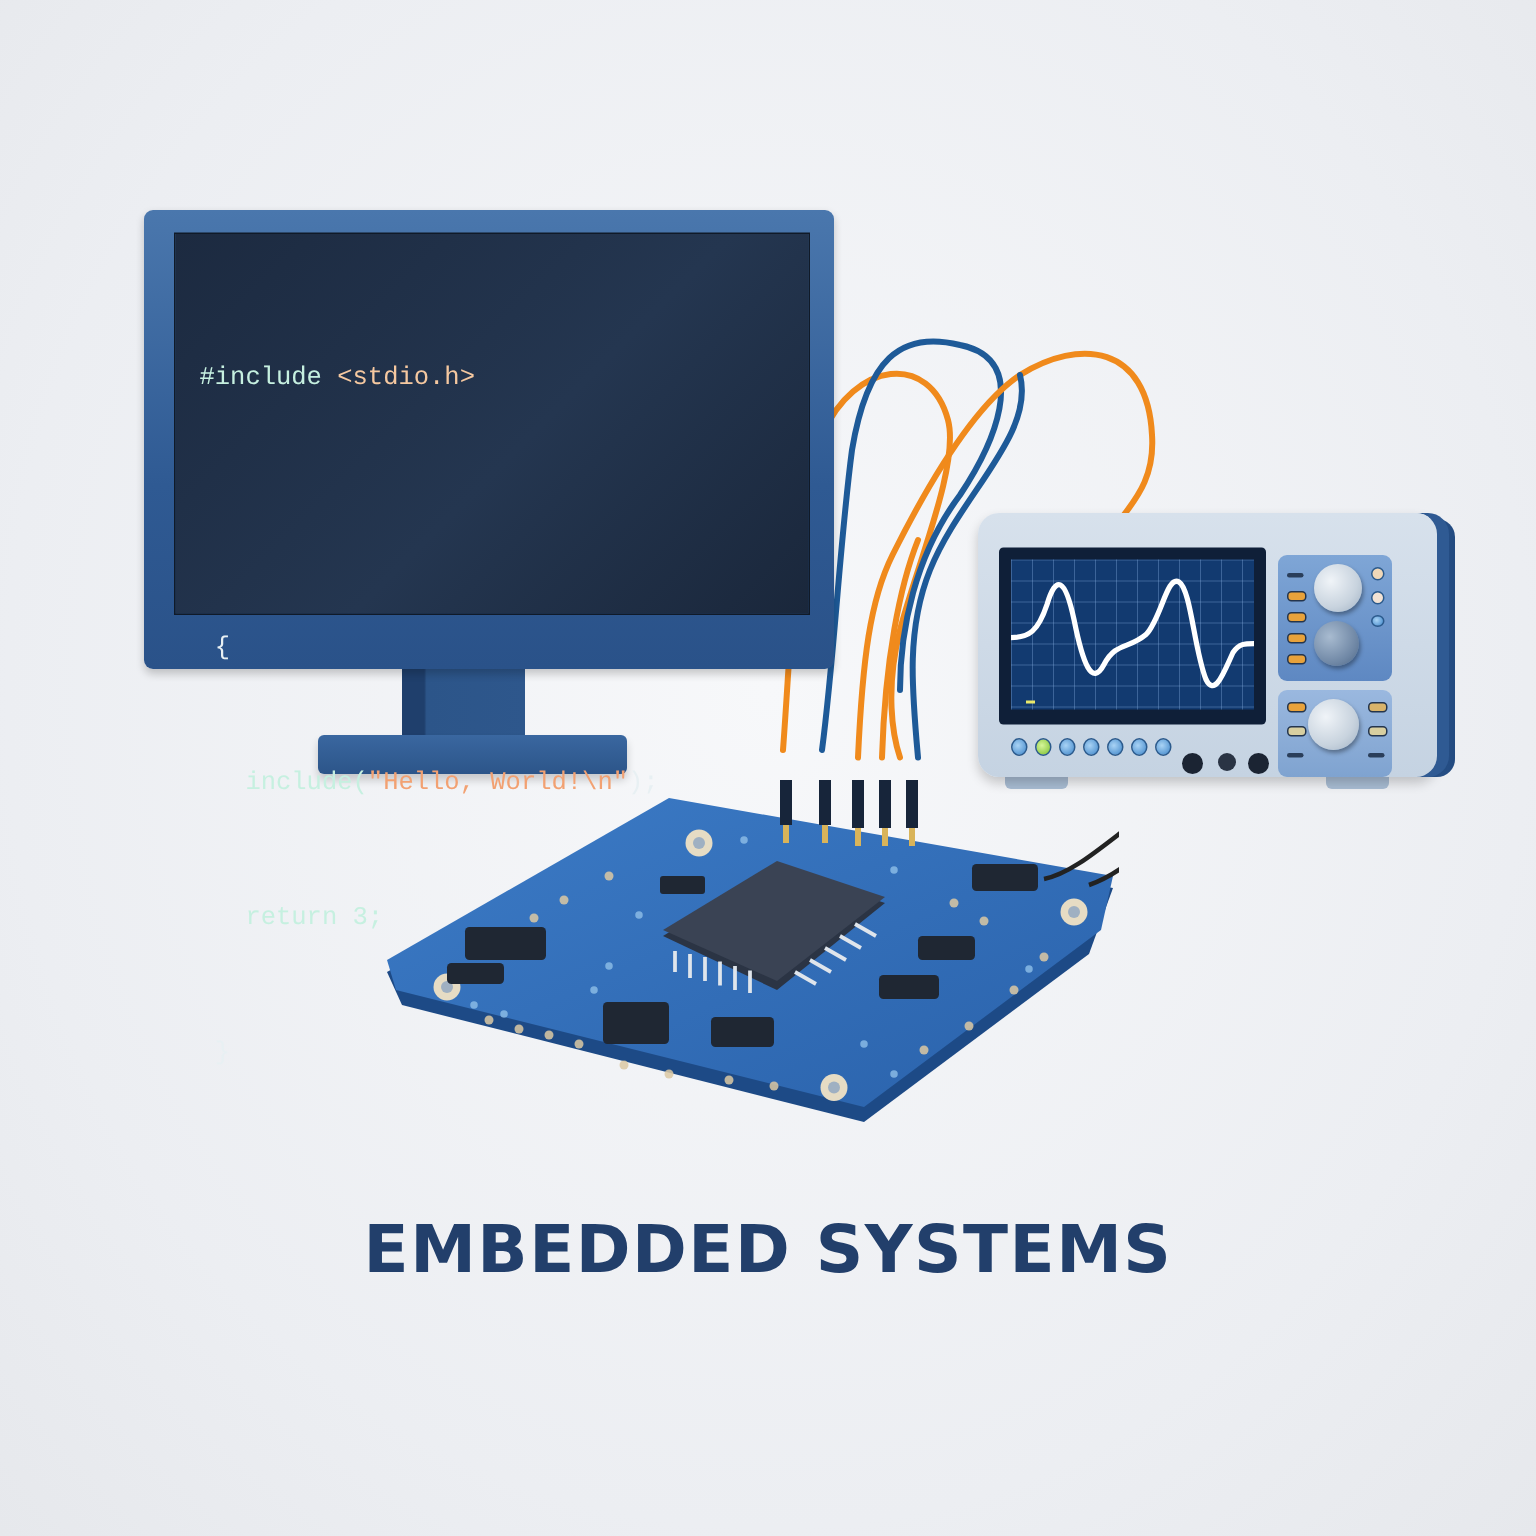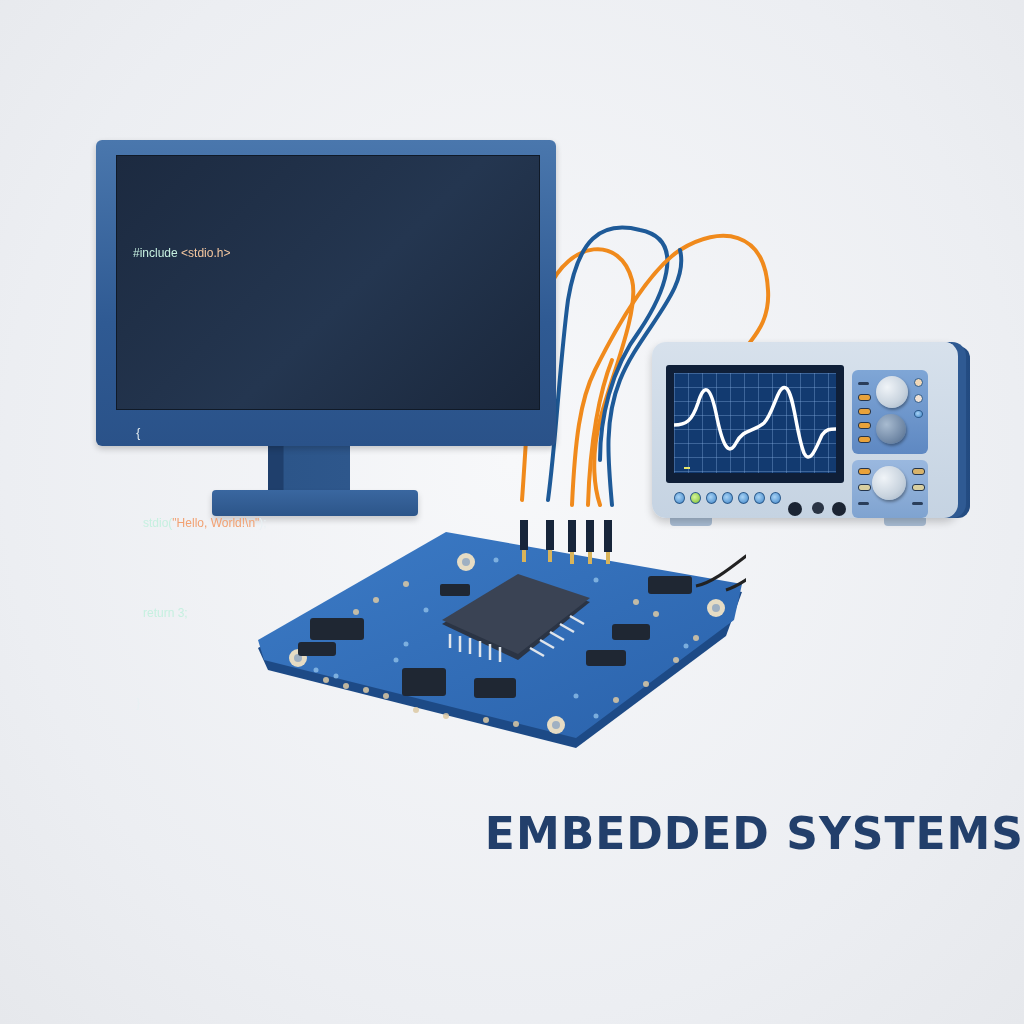--- a/index.html
+++ b/index.html
@@ -2,21 +2,21 @@
 <html><head>
 <meta charset="utf-8">
 <style>
   html, body { margin:0; padding:0; }
   body { width:1024px; height:1024px; background:#eef0f3; position:relative; overflow:hidden; font-family:"Liberation Sans", sans-serif; }
   .bg { position:absolute; inset:0; background:radial-gradient(ellipse at 50% 45%, #f7f8fa 0%, #eceef2 70%, #e6e8ec 100%); }
 
   
   .monitor { position:absolute; left:96px; top:140px; width:460px; height:306px; background:linear-gradient(180deg,#4a77ad 0%,#2f5a93 60%,#2a5289 100%); border-radius:6px; box-shadow:0 3px 6px rgba(0,0,0,0.2); }
   .screen { position:absolute; left:20px; top:15px; width:422px; height:253px; background:linear-gradient(135deg,#1c2a40 0%,#243650 55%,#1a273b 100%); border:1px solid #101a28; }
-  .code { position:absolute; left:16px; top:22px; font-family:Liberation Sans, sans-serif; font-size:12px; line-height:30px; white-space:pre; }
+  .code { position:absolute; left:16px; top:22px; font-family:Liberation Mono, monospace; font-size:17px; line-height:30px; white-space:pre; }
   .code .line { display:block; height:30px; }
   .c-mint { color:#c6f0e0; } .c-orange { color:#f2a172; } .c-peach { color:#f5c8a0; } .c-white { color:#e8f0f3; }
   .stand-neck { position:absolute; left:268px; top:446px; width:82px; height:48px; background:linear-gradient(90deg,#1f3f6c 0%,#1f3f6c 18%,#2c5589 20%,#2e578c 100%); }
   .stand-base { position:absolute; left:212px; top:490px; width:206px; height:26px; background:linear-gradient(180deg,#3a67a0 0%,#2c5589 100%); border-radius:4px; box-shadow:0 4px 6px rgba(0,0,0,0.18); }
 
   
   .scope { position:absolute; left:652px; top:342px; width:318px; height:188px; }
   .scope-body { position:absolute; left:0; top:0; width:306px; height:176px; background:linear-gradient(180deg,#d7e1ec 0%,#c5d3e2 100%); border-radius:14px; box-shadow:8px 0 0 #2f5a93, 0 4px 8px rgba(0,0,0,0.2); }
   .scope-side { position:absolute; left:290px; top:4px; width:28px; height:172px; background:linear-gradient(90deg,#2f5a93,#224a80); border-radius:0 12px 12px 0; }
   .scope-screen { position:absolute; left:14px; top:23px; width:178px; height:118px; background:#0f1f38; border-radius:3px; }
@@ -33,21 +33,21 @@
   .btn-row { position:absolute; left:22px; top:150px; display:flex; gap:5px; }
   .rbtn { width:9px; height:10px; border-radius:50%; background:radial-gradient(circle at 40% 40%,#a9d3f5,#3f86c9); border:1px solid #2b5a8c; }
   .rbtn.green { background:radial-gradient(circle at 40% 40%,#d6f59a,#7bbf2e); }
   .foot { position:absolute; top:172px; width:42px; height:12px; background:#a9bdd4; border-radius:0 0 4px 4px; }
 
   
   .pcb-wrap { position:absolute; left:256px; top:520px; width:490px; height:230px; }
   .pcb { position:absolute; left:0; top:0; width:490px; height:230px; }
 
   
-  .title { position:absolute; left:0; width:1024px; top:808px; text-align:right; font-family:"DejaVu Sans", sans-serif; font-size:44px; font-weight:bold; letter-spacing:1px; color:#223f6b; }
+  .title { position:absolute; left:0; width:1024px; top:808px; text-align:center; font-family:"DejaVu Sans", sans-serif; font-size:44px; font-weight:bold; letter-spacing:1px; color:#223f6b; }
 </style>
 </head>
 <body>
 
 <div class="bg"></div>
 
 <svg style="position:absolute;left:0;top:0;" width="1024" height="1024">
   <g fill="none" stroke-linecap="round" stroke-width="4">
     <path d="M522 500 C 528 420, 530 330, 548 290 C 570 240, 620 235, 632 280 C 640 310, 610 380, 600 420 C 590 460, 595 490, 600 505" stroke="#f08a1c"></path>
     <path d="M548 500 C 556 440, 560 360, 568 300 C 578 240, 600 220, 640 230 C 690 240, 660 300, 640 330 C 610 370, 600 420, 600 460" stroke="#1e5a98"></path>
@@ -58,21 +58,21 @@
 </svg>
 
 <div class="stand-neck"></div>
 <div class="stand-base"></div>
 <div class="monitor">
   <div class="screen">
     <div class="code">
       <span class="line"><span class="c-mint">#include </span><span class="c-peach">&lt;stdio.h&gt;</span></span>
       <span class="line"></span>
       <span class="line"><span> </span><span class="c-white">{</span></span>
-      <span class="line"><span>   </span><span class="c-mint">stdio(</span><span class="c-orange">"Hello, World!\n"</span><span class="c-white">);</span></span>
+      <span class="line"><span>   </span><span class="c-mint">include(</span><span class="c-orange">"Hello, World!\n"</span><span class="c-white">);</span></span>
       <span class="line"><span>   </span><span class="c-mint">return 3;</span></span>
       <span class="line"><span> </span><span class="c-white">}</span></span>
     </div>
   </div>
 </div>
 
 <div class="scope">
   <div class="scope-side"></div>
   <div class="foot" style="left:18px;"></div>
   <div class="foot" style="left:232px;"></div>

